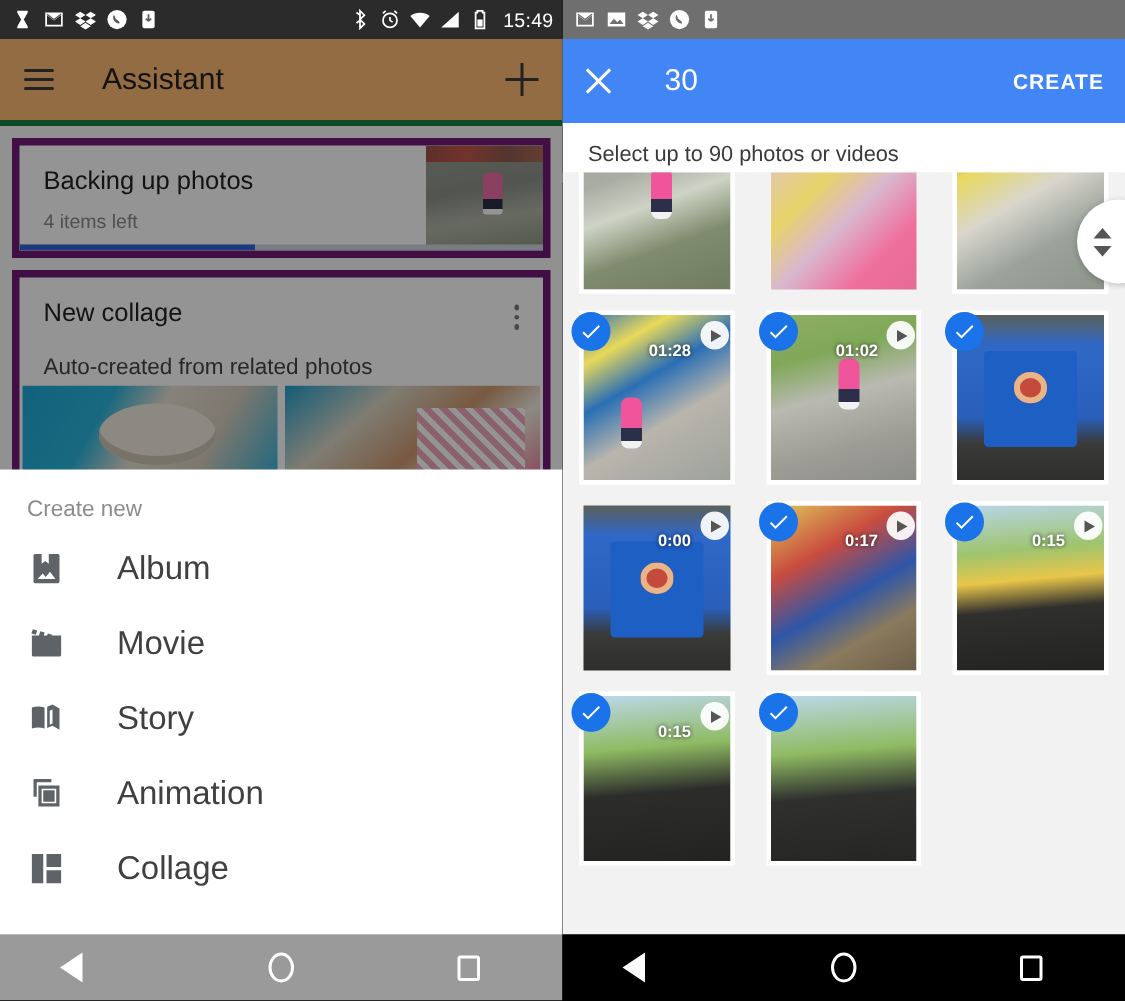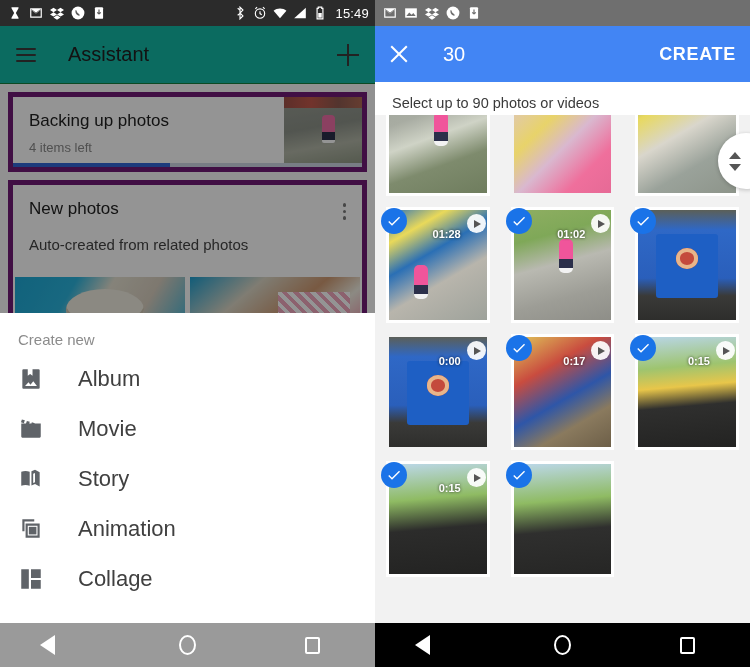--- a/index.html
+++ b/index.html
@@ -20,22 +20,22 @@
   .status-bar.left-sb  { background: #2b2b2b; }
   .status-bar.right-sb { background: #6f6f6f; }
   .sb-left-icons  { display: flex; align-items: center; gap: 7px; }
   .sb-right-icons { display: flex; align-items: center; gap: 6px; margin-left: auto; }
   .sb-ico { width: 14px; height: 14px; display: block; fill: #fff; }
   .sb-clock { color: #fff; font-size: 13px; letter-spacing: .2px; margin-left: 2px; }
 
   
   .assistant-body { position: absolute; inset: 26px 0 44px 0; background: #fafafa; }
   .appbar {
-    height: 58px; background: #14b8a6; display: flex; align-items: center;
-    padding: 0 16px; border-bottom: 1px solid #15803d;
+    height: 58px; background: #fdba74; display: flex; align-items: center;
+    padding: 0 16px; border-bottom: 4px solid #15803d;
   }
   .hamburger { width: 20px; height: 14px; display: flex; flex-direction: column;
                justify-content: space-between; cursor: pointer; }
   .hamburger i { display: block; height: 2px; background: #3c3c3c; border-radius: 1px; }
   .appbar-title { font-size: 20px; color: #212121; margin-left: 32px; }
   .appbar-plus { margin-left: auto; width: 22px; height: 22px; position: relative; cursor: pointer; }
   .appbar-plus:before, .appbar-plus:after {
     content:''; position: absolute; background: #3c3c3c;
   }
   .appbar-plus:before { left: 0; top: 10px; width: 22px; height: 2px; }
@@ -61,21 +61,21 @@
     background: linear-gradient(90deg,#a05248,#c4594c 35%,#8f5b50 70%,#b06a55);
   }
   .progress-track { position:absolute; left:0; right:0; bottom:0; height:4px; background:#cfd8e6; }
   .progress-fill  { height: 100%; background: #3367d6; }
 
   .collage-card { margin-top: 8px; }
   .collage-head { display:flex; align-items:flex-start; padding: 14px 16px 0 16px; }
   .collage-title { font-size: 17px; color: #222; }
   .kebab { margin-left:auto; display:flex; flex-direction:column; gap:3px; padding-top:4px; cursor:pointer; }
   .kebab i { width:3.5px; height:3.5px; border-radius:50%; background:#7a7a7a; display:block; }
-  .collage-sub { font-size: 15px; color:#444; padding: 16px 16px 24px 16px; }
+  .collage-sub { font-size: 15px; color:#444; padding: 16px 16px 4px 16px; }
   .collage-photos { display:flex; gap:5px; padding: 0 2px 0 2px; height: 70px; overflow:hidden; }
   .cp { flex: 1; overflow: hidden; position: relative; }
   .cp1 { background: linear-gradient(120deg,#1ea9d6 0%,#2bb4dd 30%,#e6e2d2 48%,#d9cfc0 70%,#2ab0da 100%); }
   .cp1:after { content:''; position:absolute; left:30%; top:18%; width:46%; height:58%;
                border-radius:50%; background:#efece0; box-shadow: inset 0 -6px 0 #cfc6b3; }
   .cp2 { background: linear-gradient(140deg,#1f9fd0 0%,#dcd7c6 30%,#cf9a72 55%,#f1eee2 72%,#ea6f8f 100%); }
   .cp2:after { content:''; position:absolute; right:6%; top:22%; width:42%; height:60%;
                background: repeating-linear-gradient(45deg,#f2a8bd 0 4px,#fff 4px 8px); }
 
   
@@ -115,21 +115,21 @@
   .picker-appbar {
     height: 56px; background: #4285f4; display:flex; align-items:center; padding: 0 14px;
   }
   .x-ico { width: 20px; height: 20px; position: relative; cursor:pointer; }
   .x-ico:before, .x-ico:after {
     content:''; position:absolute; left:-1px; top:9px; width:22px; height:2px; background:#fff;
   }
   .x-ico:before { transform: rotate(45deg); }
   .x-ico:after  { transform: rotate(-45deg); }
   .sel-count { color:#fff; font-size: 20px; margin-left: 34px; }
-  .create-btn { margin-left:auto; color:#fff; font-size: 18px; font-weight: bold;
+  .create-btn { margin-left:auto; color:#fff; font-size: 14px; font-weight: bold;
                 letter-spacing: .7px; cursor:pointer; }
   .picker-hint { background:#fff; font-size: 14.5px; color:#3a3a3a; padding: 13px 0 11px 17px; }
 
   .grid-wrap { position:absolute; left:0; right:0; top: 115px; bottom: 44px;
                background: #f2f2f2; overflow: hidden; }
   .grid { display: grid; grid-template-columns: repeat(3, 1fr); gap: 3px; padding: 0 2px; }
   .cell { position: relative; background: #f2f2f2; aspect-ratio: 1 / 1.02; overflow: hidden; }
   .cell-row1 { margin-top: -38px; }
   .thumb { position:absolute; inset: 6px 12px 8px 12px; overflow: hidden; background:#888; }
   .cell.sel .thumb { outline: 3px solid #fff; }
@@ -255,21 +255,21 @@
           <div class="top-bar"></div>
             <div class="fig"></div>
         </div>
         <div class="progress-track">
           <div class="progress-fill" id="progressFill" style="width: 45%;"></div>
         </div>
       </div>
 
       <div class="card collage-card">
         <div class="collage-head">
-          <div class="collage-title">New photos</div>
+          <div class="collage-title">New collage</div>
           <div class="kebab">
               <i></i>
               <i></i>
               <i></i>
             </div>
         </div>
         <div class="collage-sub">Auto-created from related photos</div>
         <div class="collage-photos">
           <div class="cp cp1"></div>
           <div class="cp cp2"></div>

